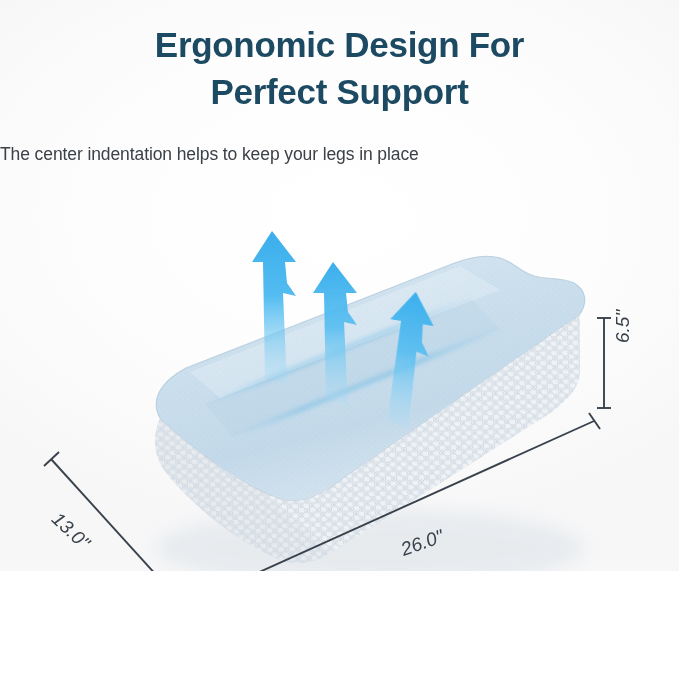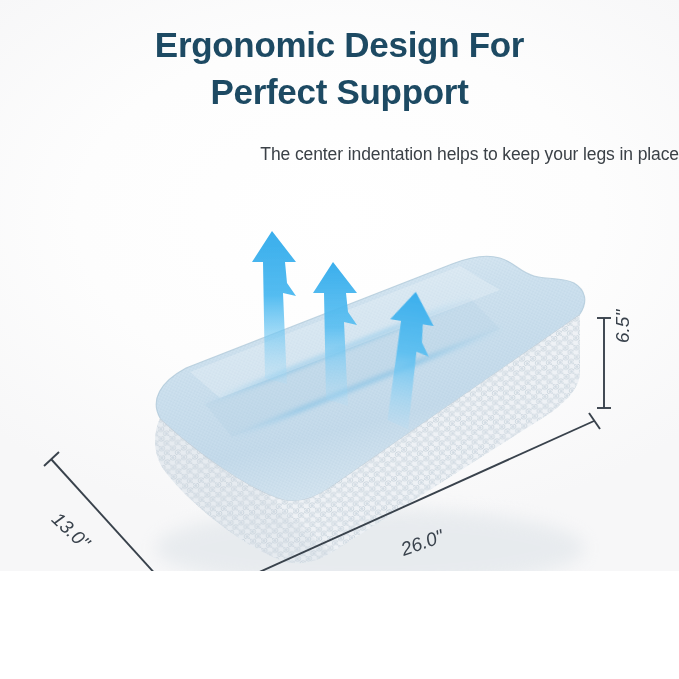--- a/index.html
+++ b/index.html
@@ -35,21 +35,21 @@
     line-height: 1.33;
     letter-spacing: -0.3px;
   }
   .headline .l2 { display: block; }
 
   .subhead {
     position: absolute;
     left: 0;
     right: 0;
     top: 144px;
-    text-align: right;
+    text-align: left;
     color: #3b4147;
     font-size: 17.5px;
     font-weight: normal;
     letter-spacing: -0.1px;
   }
 
   
   #art {
     position: absolute;
     left: 0;

